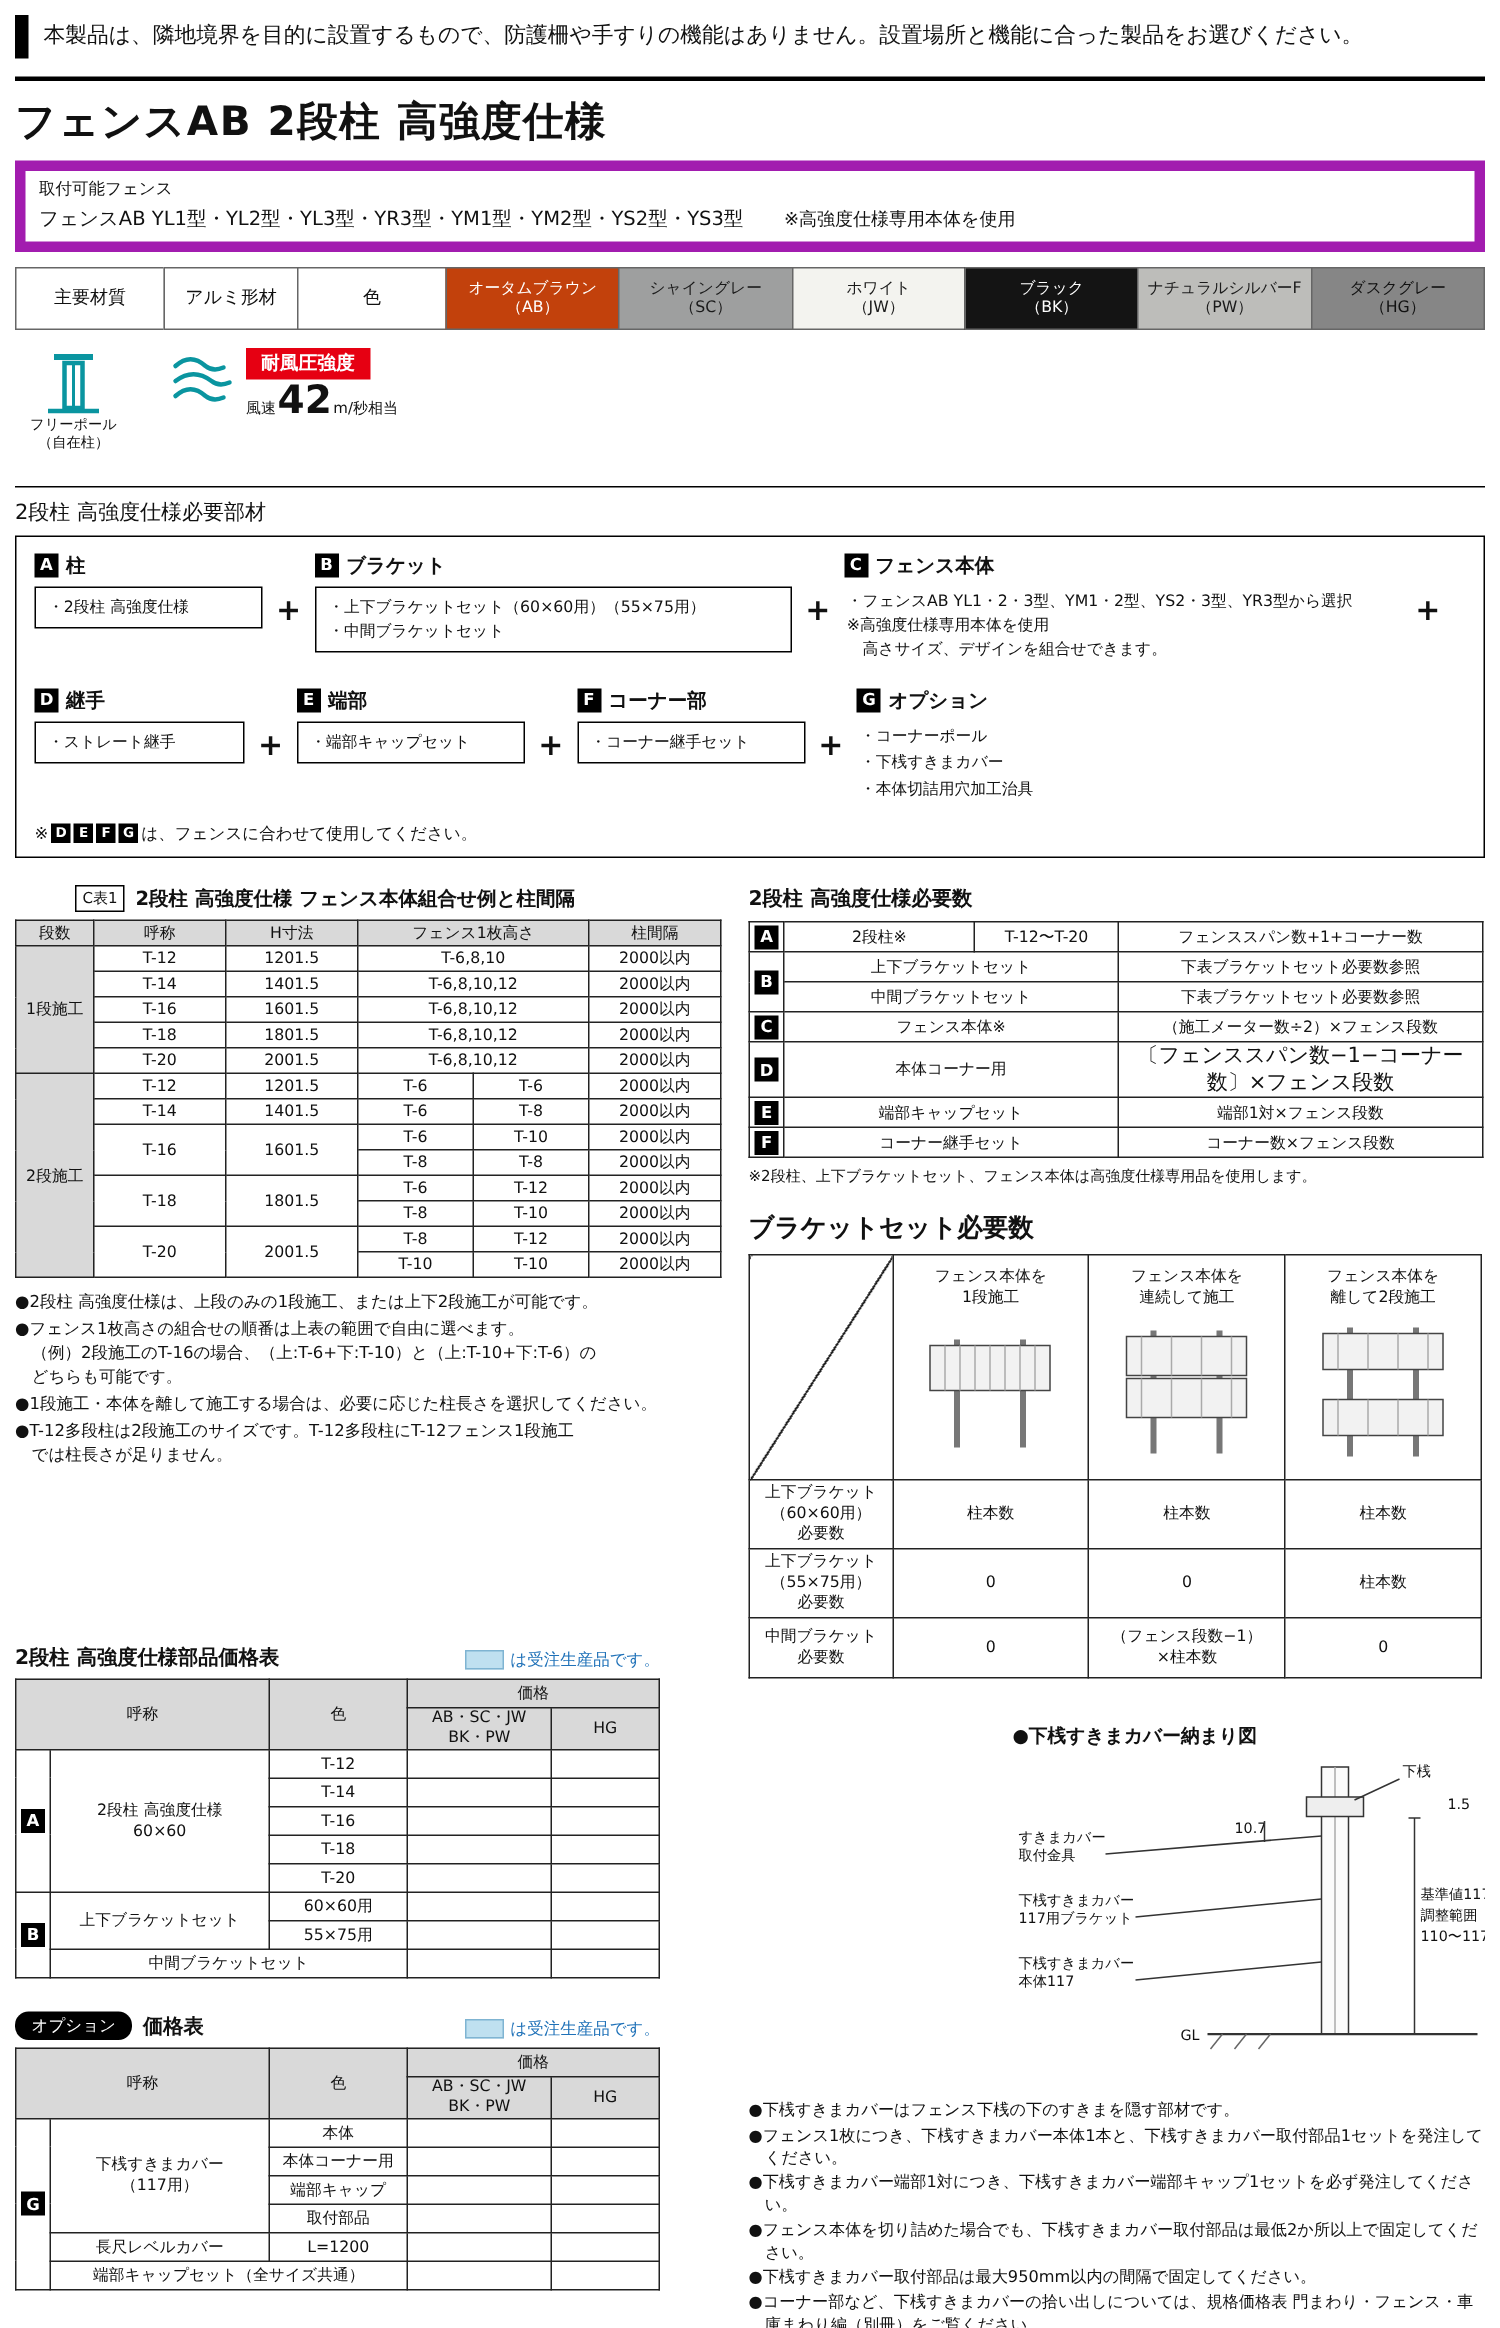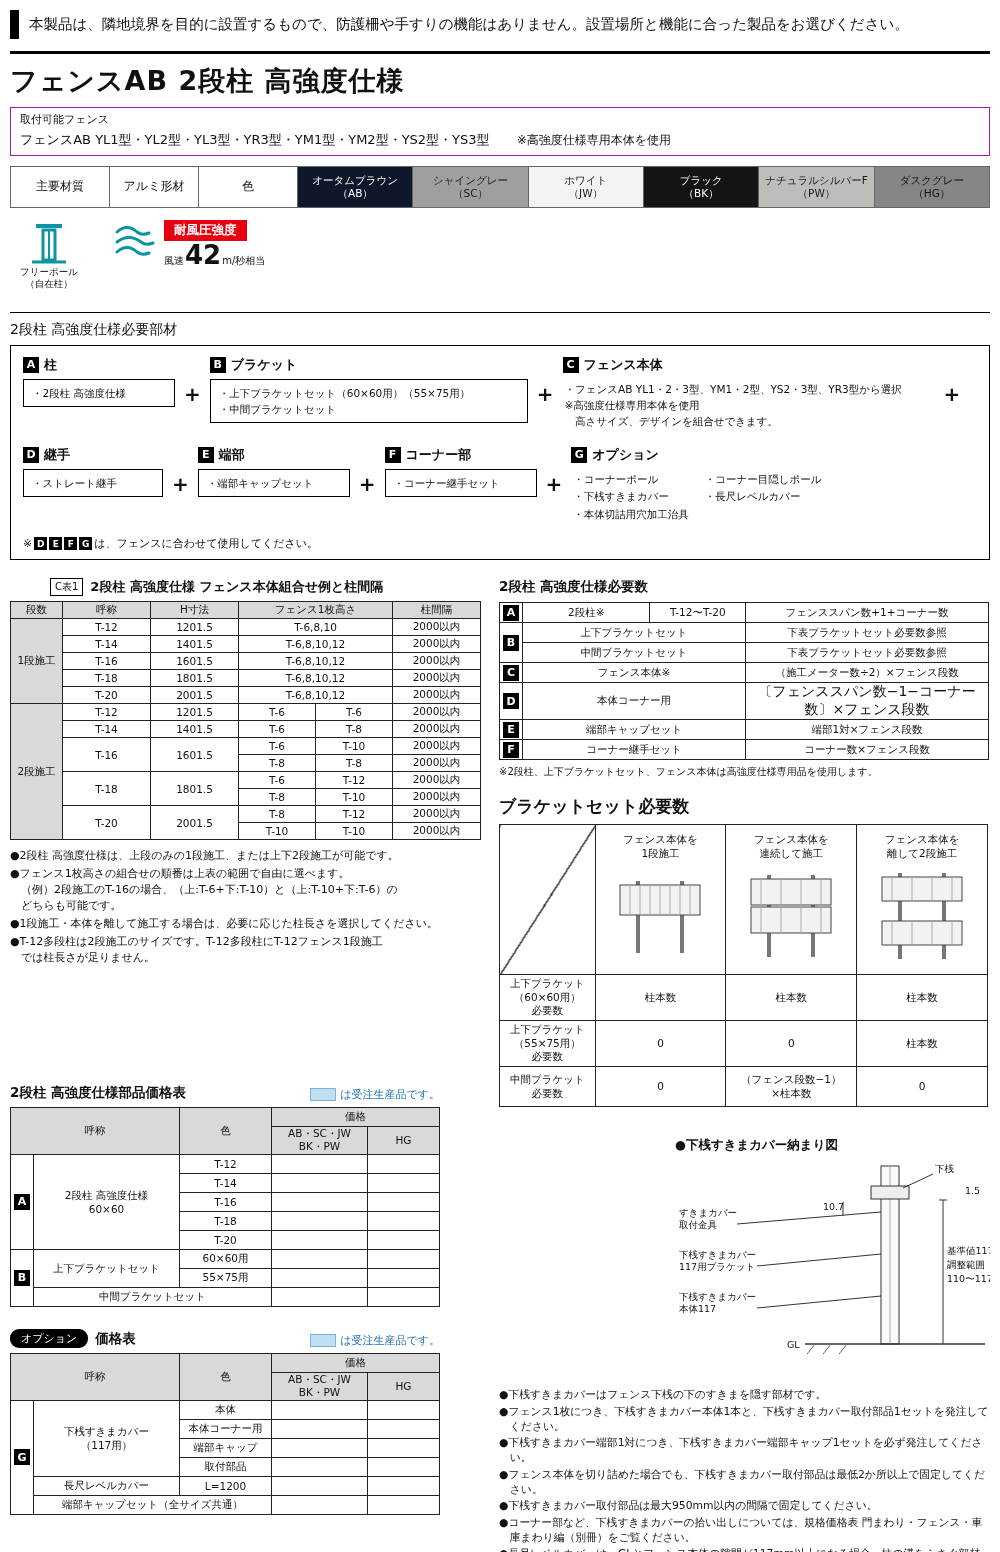--- a/index.html
+++ b/index.html
@@ -8,21 +8,21 @@
   .pre { white-space:pre-line; }
 
   
   .notice { border-left:9px solid #000; padding:5px 0 5px 10px; font-size:14.5px; margin-top:4px; line-height:1.3; }
 
   
   .title-rule { border-top:3px solid #000; margin-top:12px; }
   .title { font-size:27px; font-weight:bold; letter-spacing:1px; margin:9px 0 8px; }
 
   
-  .compat { border:1px solid #a21caf; padding:4px 9px 6px; }
+  .compat { border:7px solid #a21caf; padding:4px 9px 6px; }
   .compat-label { font-size:11px; margin-bottom:2px; }
   .compat-models { font-size:13px; }
   .compat-note { font-size:12px; margin-left:22px; }
 
   
   .mat-row { display:flex; margin-top:10px; height:42px; }
   .mat-cell { border:1px solid #666; margin-left:-1px; display:flex; flex-direction:column; align-items:center; justify-content:center; font-size:12px; background:#fff; }
   .mat-cell:first-child { margin-left:0; }
   .w1 { width:100px; } .w2 { width:90px; } .w3 { width:100px; }
   .mat-swatch { flex:1; }
@@ -126,21 +126,21 @@
     <div>
       <span class="compat-models">フェンスAB YL1型・YL2型・YL3型・YR3型・YM1型・YM2型・YS2型・YS3型</span>
       <span class="compat-note">※高強度仕様専用本体を使用</span>
     </div>
   </div>
 
   <div class="mat-row">
     <div class="mat-cell w1">主要材質</div>
     <div class="mat-cell w2">アルミ形材</div>
     <div class="mat-cell w3">色</div>
-    <div class="mat-cell mat-swatch" style="background-color: #0f172a; color: rgb(255, 255, 255);">
+    <div class="mat-cell mat-swatch" style="background-color: #c2410c; color: rgb(255, 255, 255);">
       <div class="sw-name">オータムブラウン</div>
       <div class="sw-code">（AB）</div>
     </div>
     <div class="mat-cell mat-swatch" style="background-color: rgb(158, 159, 159); color: rgb(26, 26, 26);">
       <div class="sw-name">シャイングレー</div>
       <div class="sw-code">（SC）</div>
     </div>
     <div class="mat-cell mat-swatch" style="background-color: rgb(243, 243, 239); color: rgb(26, 26, 26);">
       <div class="sw-name">ホワイト</div>
       <div class="sw-code">（JW）</div>
@@ -248,22 +248,20 @@
       <div class="plus">+</div>
       <div class="part-group" style="width:300px">
         <div class="part-head">
           <span class="letter-badge">G</span>
           <span>オプション</span>
         </div>
         <div class="g-cols">
           <div class="pre">・コーナーポール
 ・下桟すきまカバー
 ・本体切詰用穴加工治具</div>
-          <div class="pre">・コーナー目隠しポール
-・長尺レベルカバー</div>
         </div>
       </div>
     </div>
     <div class="parts-note">
       <span>※</span>
       <span class="letter-badge sm">D</span>
       <span class="letter-badge sm">E</span>
       <span class="letter-badge sm">F</span>
       <span class="letter-badge sm">G</span>
       <span>は、フェンスに合わせて使用してください。</span>

